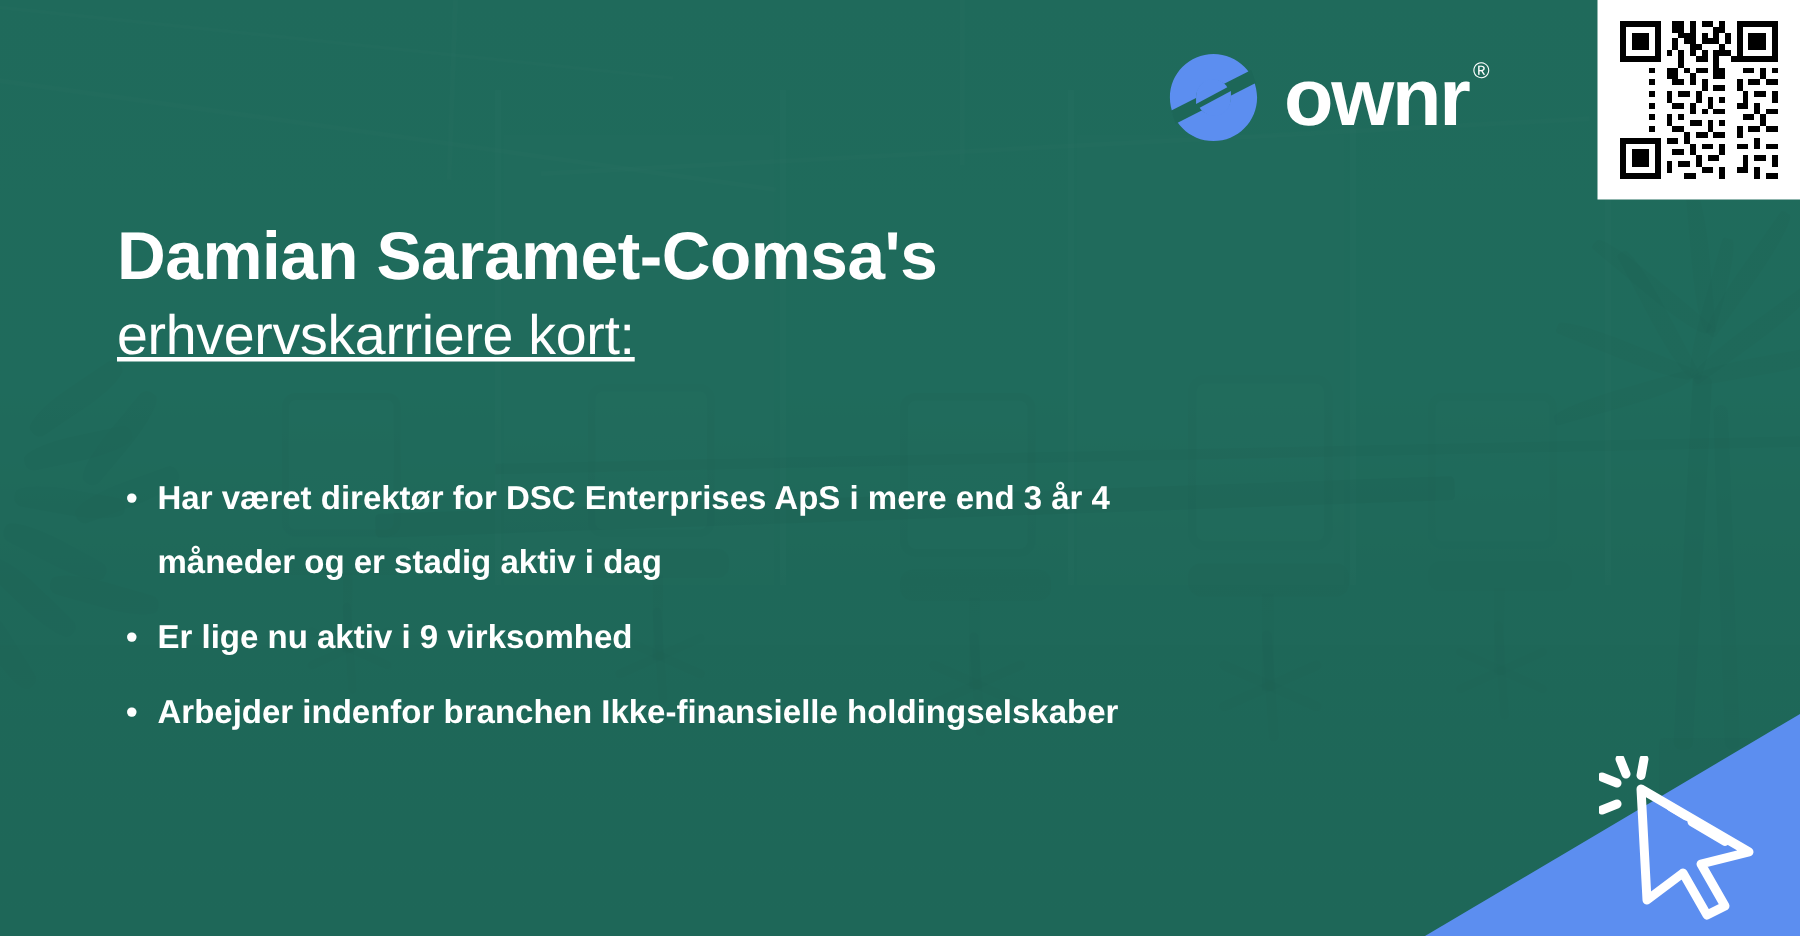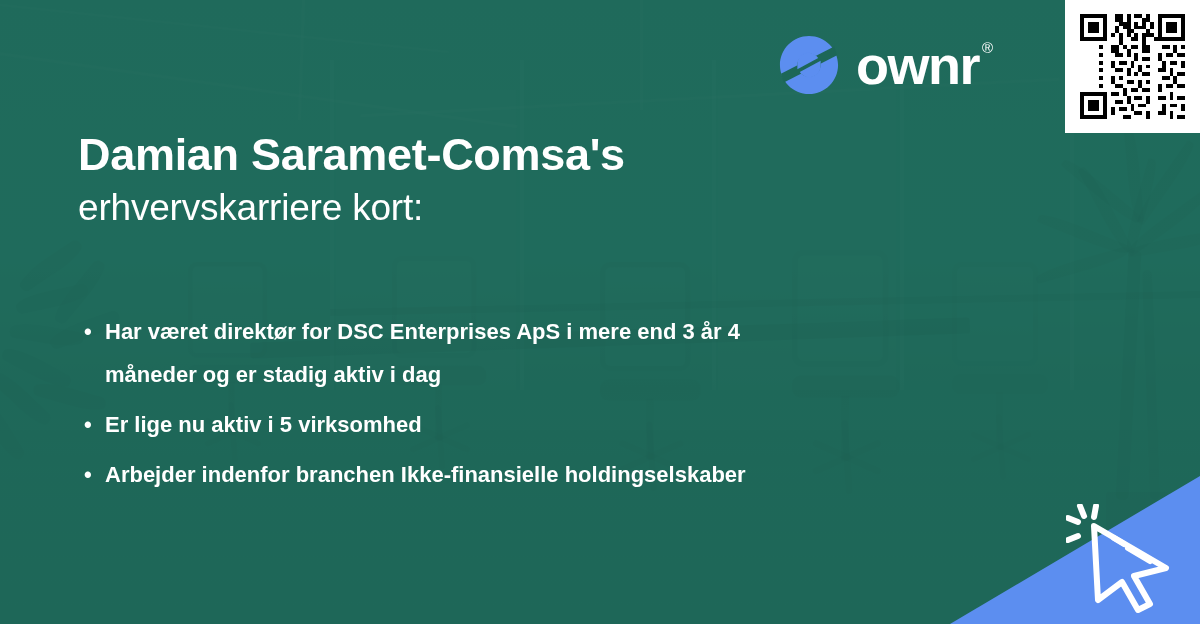--- a/index.html
+++ b/index.html
@@ -261,29 +261,30 @@
     font-size: 21px;
     line-height: 21px;
     padding: 7px 11px 9px 11px;
     border-radius: 6px;
   }
   .headline {
     color: #ffffff;
     font-size: 45px;
     font-weight: bold;
     line-height: 58px;
-    margin-top: 16px;
+    margin-top: 32px;
     letter-spacing: -0.3px;
   }
   .subhead {
     color: #ffffff;
     font-size: 37px;
     font-weight: normal;
     line-height: 48px;
     letter-spacing: -0.2px;
+    text-decoration: underline;
   }
 
   .facts {
     position: absolute;
     left: 84px;
     top: 310px;
     width: 860px;
   }
   .fact {
     display: flex;
@@ -558,21 +559,21 @@
     <div class="subhead">erhvervskarriere kort:</div>
   </div>
 
   <div class="facts">
     <div class="fact">
       <span class="dot">•</span>
       <span class="txt">Har været direktør for DSC Enterprises ApS i mere end 3 år 4 måneder og er stadig aktiv i dag</span>
     </div>
     <div class="fact">
       <span class="dot">•</span>
-      <span class="txt">Er lige nu aktiv i 5 virksomhed</span>
+      <span class="txt">Er lige nu aktiv i 9 virksomhed</span>
     </div>
     <div class="fact">
       <span class="dot">•</span>
       <span class="txt">Arbejder indenfor branchen Ikke-finansielle holdingselskaber</span>
     </div>
   </div>
 
   <div class="wedge"></div>
   <svg class="cursor" viewBox="0 0 116 112" aria-hidden="true">
     <g fill="none" stroke="#ffffff" stroke-width="6" stroke-linecap="round" stroke-linejoin="round">

